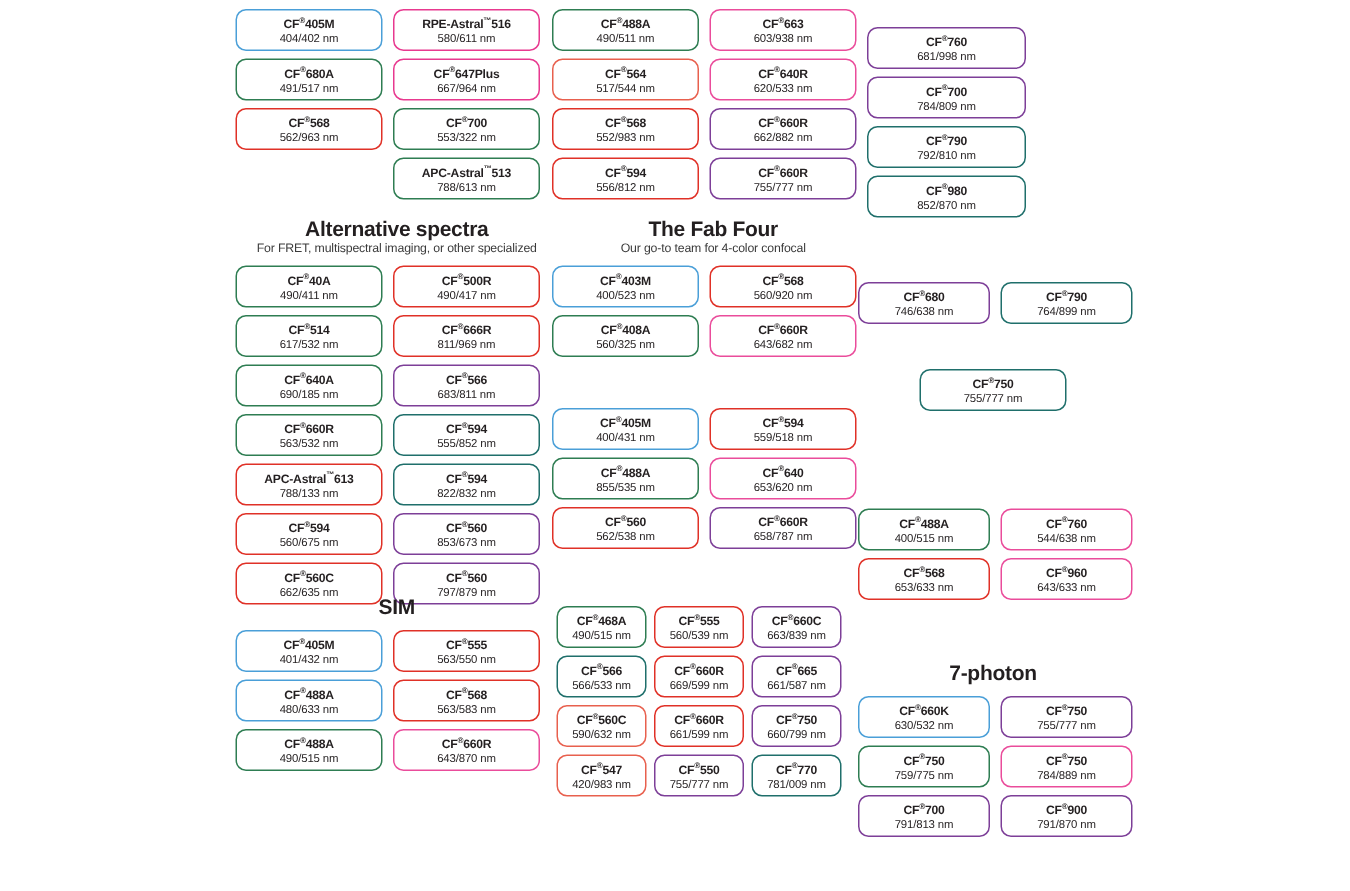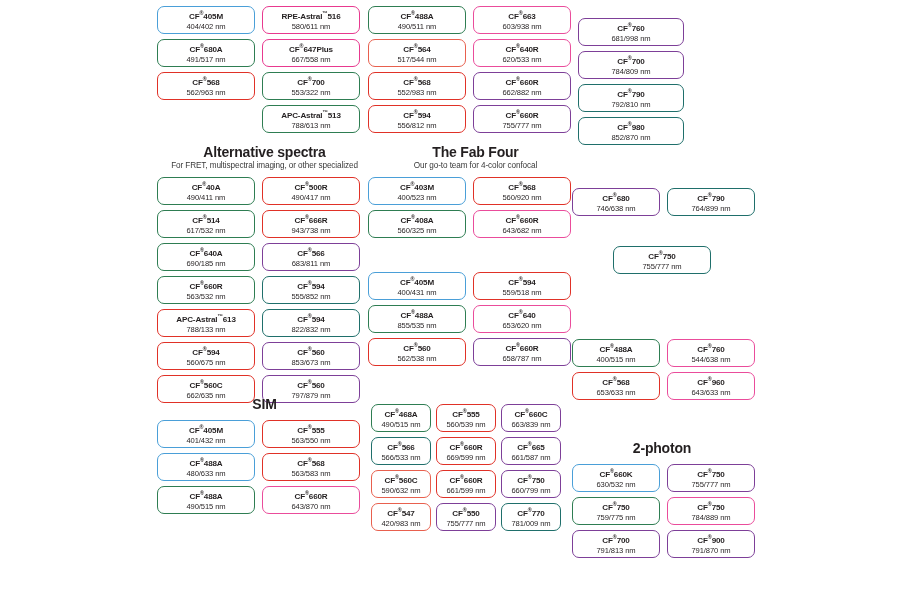--- a/index.html
+++ b/index.html
@@ -73,21 +73,21 @@
             <div class="wl">562/963 nm</div>
           </div>
         </div>
       <div class="col">
           <div class="chip" style="border-color: rgb(232, 57, 143);">
             <div class="nm">RPE-Astral<sup>™</sup>516</div>
             <div class="wl">580/611 nm</div>
           </div>
           <div class="chip" style="border-color: rgb(232, 57, 143);">
             <div class="nm">CF<sup>®</sup>647Plus</div>
-            <div class="wl">667/558 nm</div>
+            <div class="wl">667/964 nm</div>
           </div>
           <div class="chip" style="border-color: rgb(46, 125, 82);">
             <div class="nm">CF<sup>®</sup>700</div>
             <div class="wl">553/322 nm</div>
           </div>
           <div class="chip" style="border-color: rgb(46, 125, 82);">
             <div class="nm">APC-Astral<sup>™</sup>513</div>
             <div class="wl">788/613 nm</div>
           </div>
         </div>
@@ -192,21 +192,21 @@
             <div class="wl">662/635 nm</div>
           </div>
         </div>
       <div class="col">
           <div class="chip" style="border-color: rgb(224, 49, 39);">
             <div class="nm">CF<sup>®</sup>500R</div>
             <div class="wl">490/417 nm</div>
           </div>
           <div class="chip" style="border-color: rgb(224, 49, 39);">
             <div class="nm">CF<sup>®</sup>666R</div>
-            <div class="wl">943/738 nm</div>
+            <div class="wl">811/969 nm</div>
           </div>
           <div class="chip" style="border-color: rgb(125, 63, 152);">
             <div class="nm">CF<sup>®</sup>566</div>
             <div class="wl">683/811 nm</div>
           </div>
           <div class="chip" style="border-color: rgb(31, 111, 107);">
             <div class="nm">CF<sup>®</sup>594</div>
             <div class="wl">555/852 nm</div>
           </div>
           <div class="chip" style="border-color: rgb(31, 111, 107);">
@@ -332,21 +332,21 @@
           </div>
           <div class="chip" style="border-color: rgb(234, 76, 155); width: 88px;">
             <div class="nm">CF<sup>®</sup>960</div>
             <div class="wl">643/633 nm</div>
           </div>
         </div>
     </div>
   </div>
 
   <div class="group" style="left:572px;top:440px;width:180px;">
-    <div class="sec-title">2-photon</div>
+    <div class="sec-title">7-photon</div>
     <div class="cols" style="margin-top:8px;">
       <div class="col">
           <div class="chip" style="border-color: rgb(74, 159, 216); width: 88px;">
             <div class="nm">CF<sup>®</sup>660K</div>
             <div class="wl">630/532 nm</div>
           </div>
           <div class="chip" style="border-color: rgb(46, 125, 82); width: 88px;">
             <div class="nm">CF<sup>®</sup>750</div>
             <div class="wl">759/775 nm</div>
           </div>

